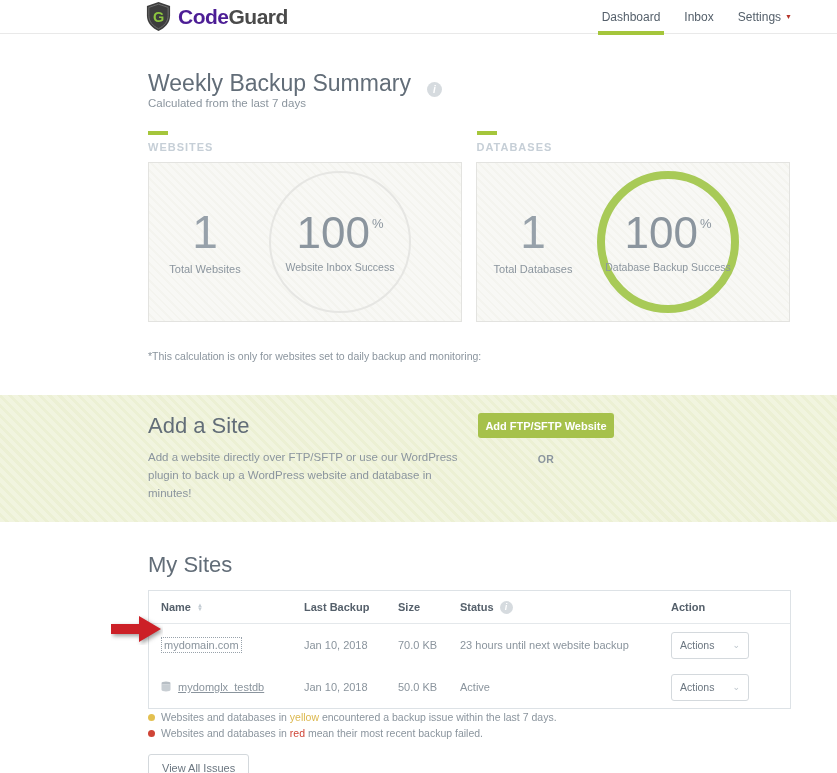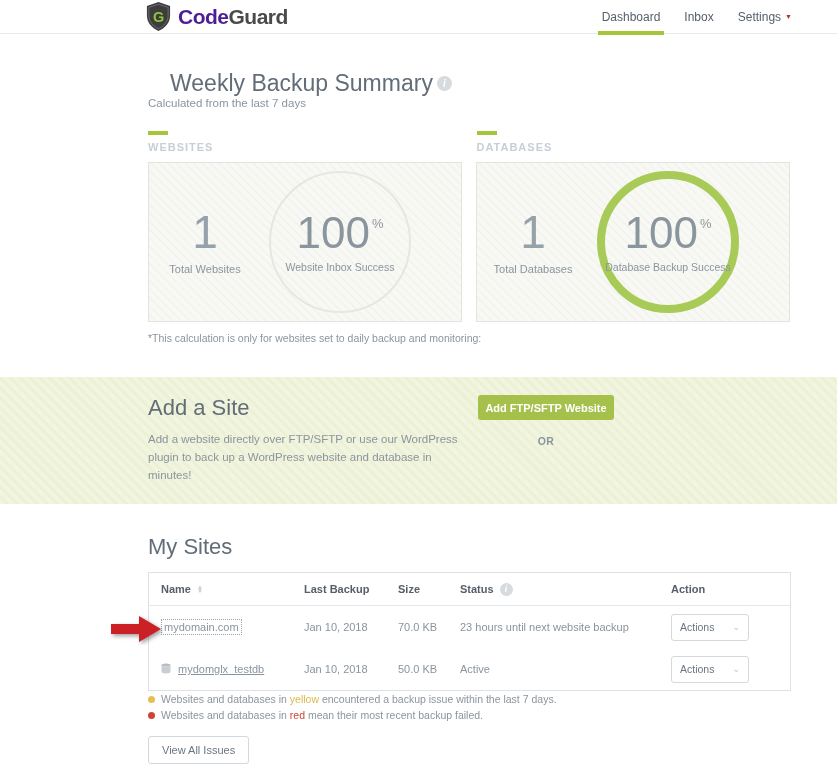--- a/index.html
+++ b/index.html
@@ -27,21 +27,21 @@
   .main-nav { margin-left: auto; margin-right: 45px; display: flex; gap: 24px; height: 100%; align-items: center; }
   .nav-item { font-size: 12px; color: #55606b; position: relative; height: 100%; display: flex; align-items: center; cursor: pointer; }
   .nav-item .active-bar {
     position: absolute; left: -4px; right: -4px; bottom: -2px;
     height: 4px; background: #a5c63b;
   }
   .nav-caret { color: #b5342a; font-size: 7px; margin-left: 4px; }
 
   
   .content { margin-left: 148px; width: 643px; }
-  .section-title-row { display: flex; align-items: center; gap: 4px; margin-top: 36px; margin-left: 22px; }
+  .section-title-row { display: flex; align-items: flex-end; gap: 16px; margin-top: 36px; }
   .section-title { font-size: 23px; font-weight: 300; color: #626d78; }
   .info-icon {
     width: 15px; height: 15px; border-radius: 50%;
     background: #d6dbdf; color: #ffffff;
     font-size: 10px; font-weight: 700; font-style: italic;
     display: inline-flex; align-items: center; justify-content: center;
     cursor: pointer;
   }
   .section-subtitle { font-size: 11.5px; color: #8b959e; }
 
@@ -65,21 +65,21 @@
     margin-left: 8px;
     display: flex; flex-direction: column; align-items: center; justify-content: center;
     background: transparent;
   }
   .ring--plain { border: 2px solid #e6e6e3; }
   .ring--green { border: 8px solid #a8ca57; }
   .ring-number-row { display: flex; align-items: flex-start; line-height: 1; }
   .ring-number { font-size: 44px; font-weight: 300; color: #8b959e; }
   .ring-unit { font-size: 13px; color: #8b959e; margin-top: 6px; margin-left: 2px; }
   .ring-label { font-size: 10.5px; color: #8b959e; margin-top: 6px; }
-  .footnote { font-size: 10.5px; color: #8b959e; margin-top: 10px; }
+  .footnote { font-size: 10.5px; color: #8b959e; margin-top: 28px; }
 
   
   .add-band {
     margin-top: 33px;
     width: 837px; height: 127px;
     background: repeating-linear-gradient(45deg, #f1f4df, #f1f4df 4px, #ecf0d4 4px, #ecf0d4 7px);
     display: flex;
   }
   .add-band-inner { margin-left: 148px; display: flex; padding-top: 18px; }
   .add-text { width: 330px; }

